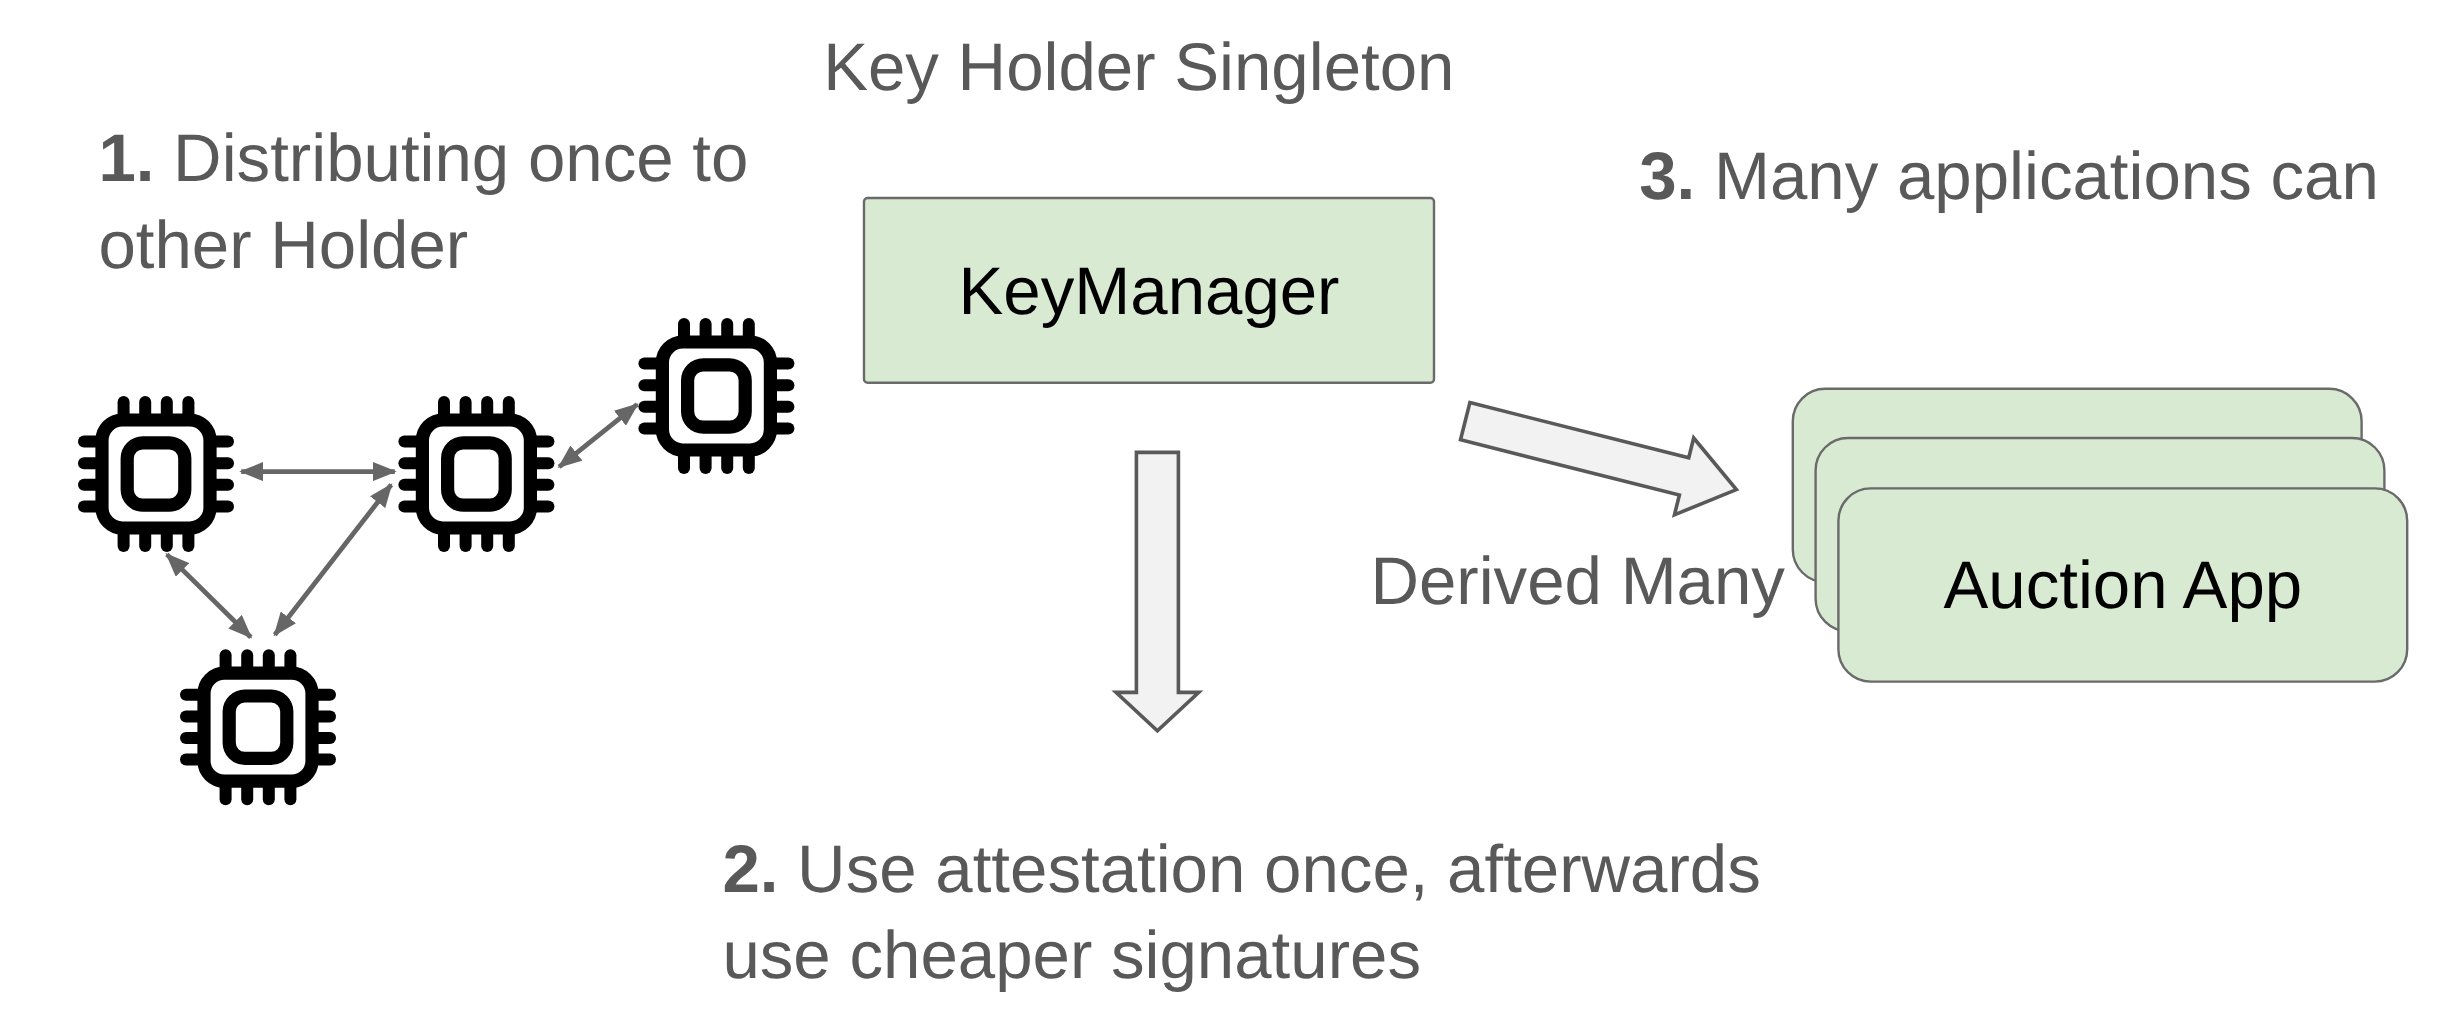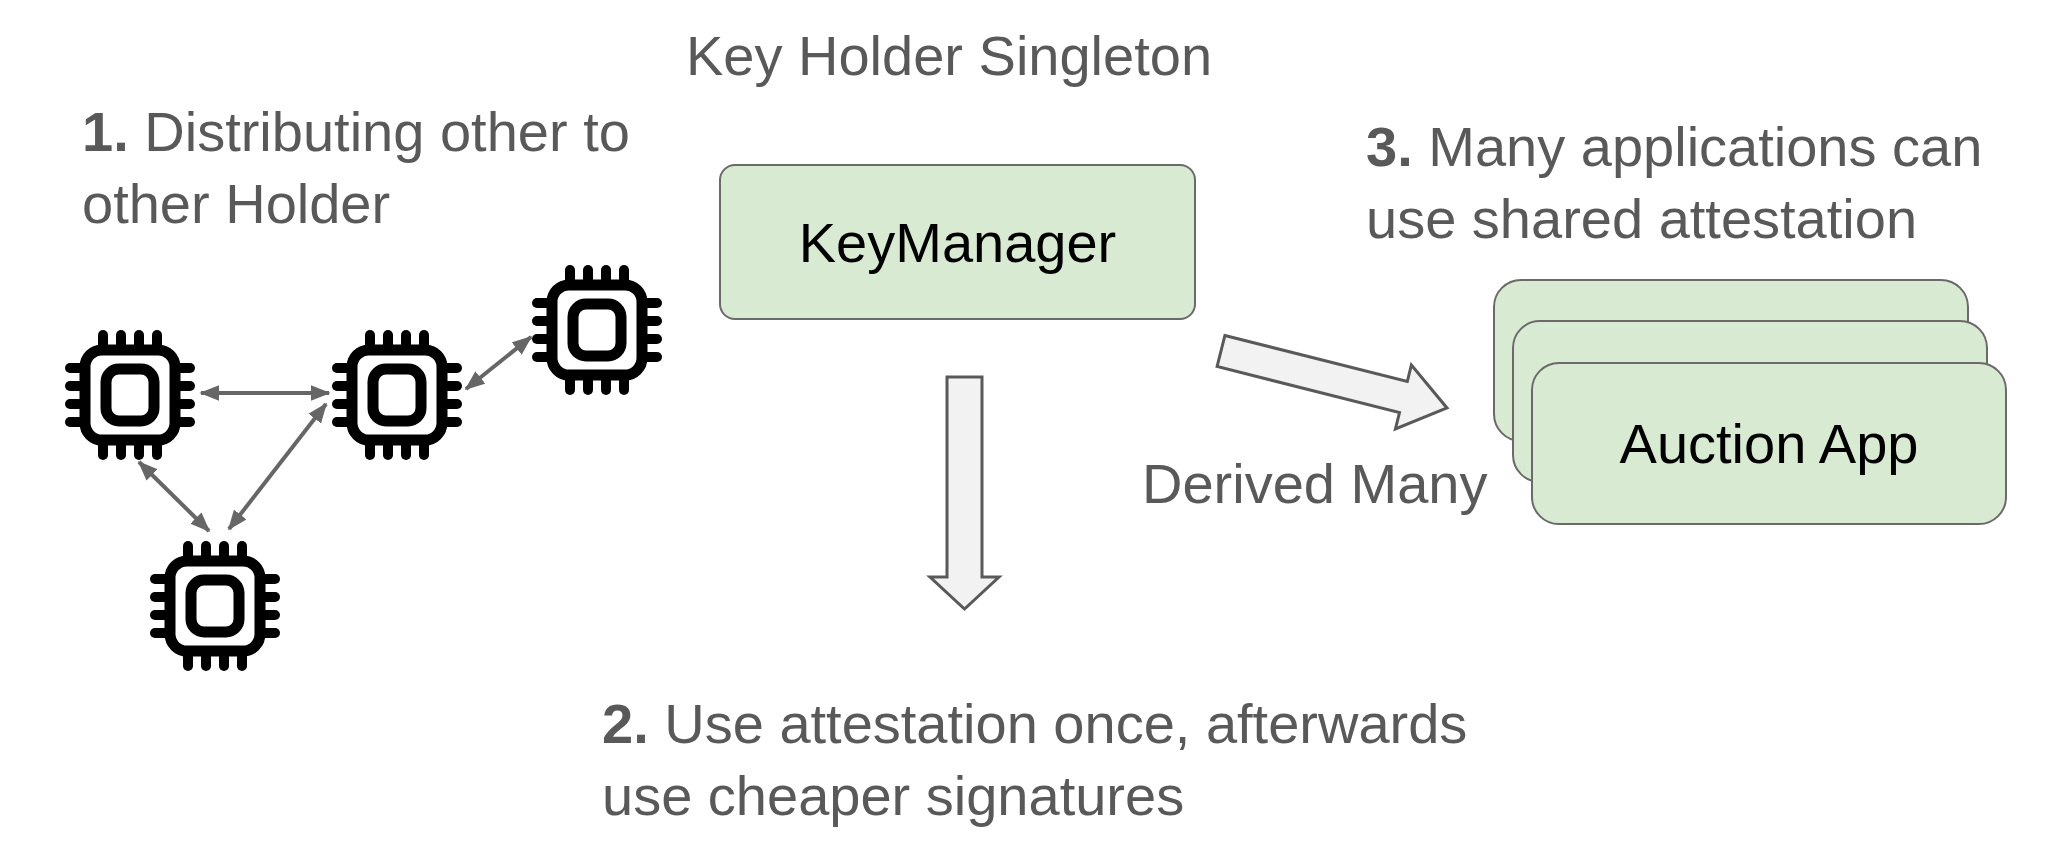--- a/index.html
+++ b/index.html
@@ -36,22 +36,22 @@
   #derived-keys{left:1142px;top:448px;}
   .node{
     position:absolute;
     background:var(--node-fill);
     border:2px solid var(--node-border);
     border-radius:28px;
     display:flex;align-items:center;justify-content:center;
     font-size:56px;color:#000000;
     box-sizing:border-box;
   }
-  #keymanager{left:719px;top:164px;width:477px;height:156px;border-radius:16px;}
-  .auction{width:476px;height:163px;}
+  #keymanager{left:719px;top:164px;width:477px;height:156px;border-radius:4px;}
+  .auction{width:476px;height:163px;margin-top:44px;}
   #auction-back{left:1493px;top:279px;}
   #auction-middle{left:1512px;top:320px;}
   #auction-front{left:1531px;top:362px;}
   #diagram-svg{position:absolute;left:0;top:0;width:2046px;height:856px;}
   .thin-line{stroke-width:4;fill:none;}
   .block-arrow{stroke-width:3;stroke-linejoin:miter;}
 </style>
 </head>
 <body>
 
@@ -100,27 +100,26 @@
     </g>
 
     <polygon class="block-arrow" points="947,377 982,377 982,577 999,577 964.5,609 930,577 947,577" fill="#f2f2f2" stroke="#595959"></polygon>
 
     <polygon class="block-arrow" points="1224.9,335.5 1407.3,381.5 1411.4,365 1447,408 1395.4,429 1399.5,412.5 1217.1,366.5" fill="#f2f2f2" stroke="#595959"></polygon>
   </svg>
 
   <div class="anno" id="title">Key Holder Singleton</div>
 
   <div class="anno" id="step1">
-    <b>1.</b><span> Distributing other to</span><br>
+    <b>1.</b><span> Distributing once to</span><br>
     <span>other Holder</span>
   </div>
 
   <div class="anno" id="step3">
     <b>3.</b><span> Many applications can</span><br>
-    <span>use shared attestation</span>
   </div>
 
   <div class="anno" id="step2">
     <b>2.</b><span> Use attestation once, afterwards</span><br>
     <span>use cheaper signatures</span>
   </div>
 
   <div class="anno" id="derived-keys">Derived Many</div>
 
   <div class="node" id="keymanager">

